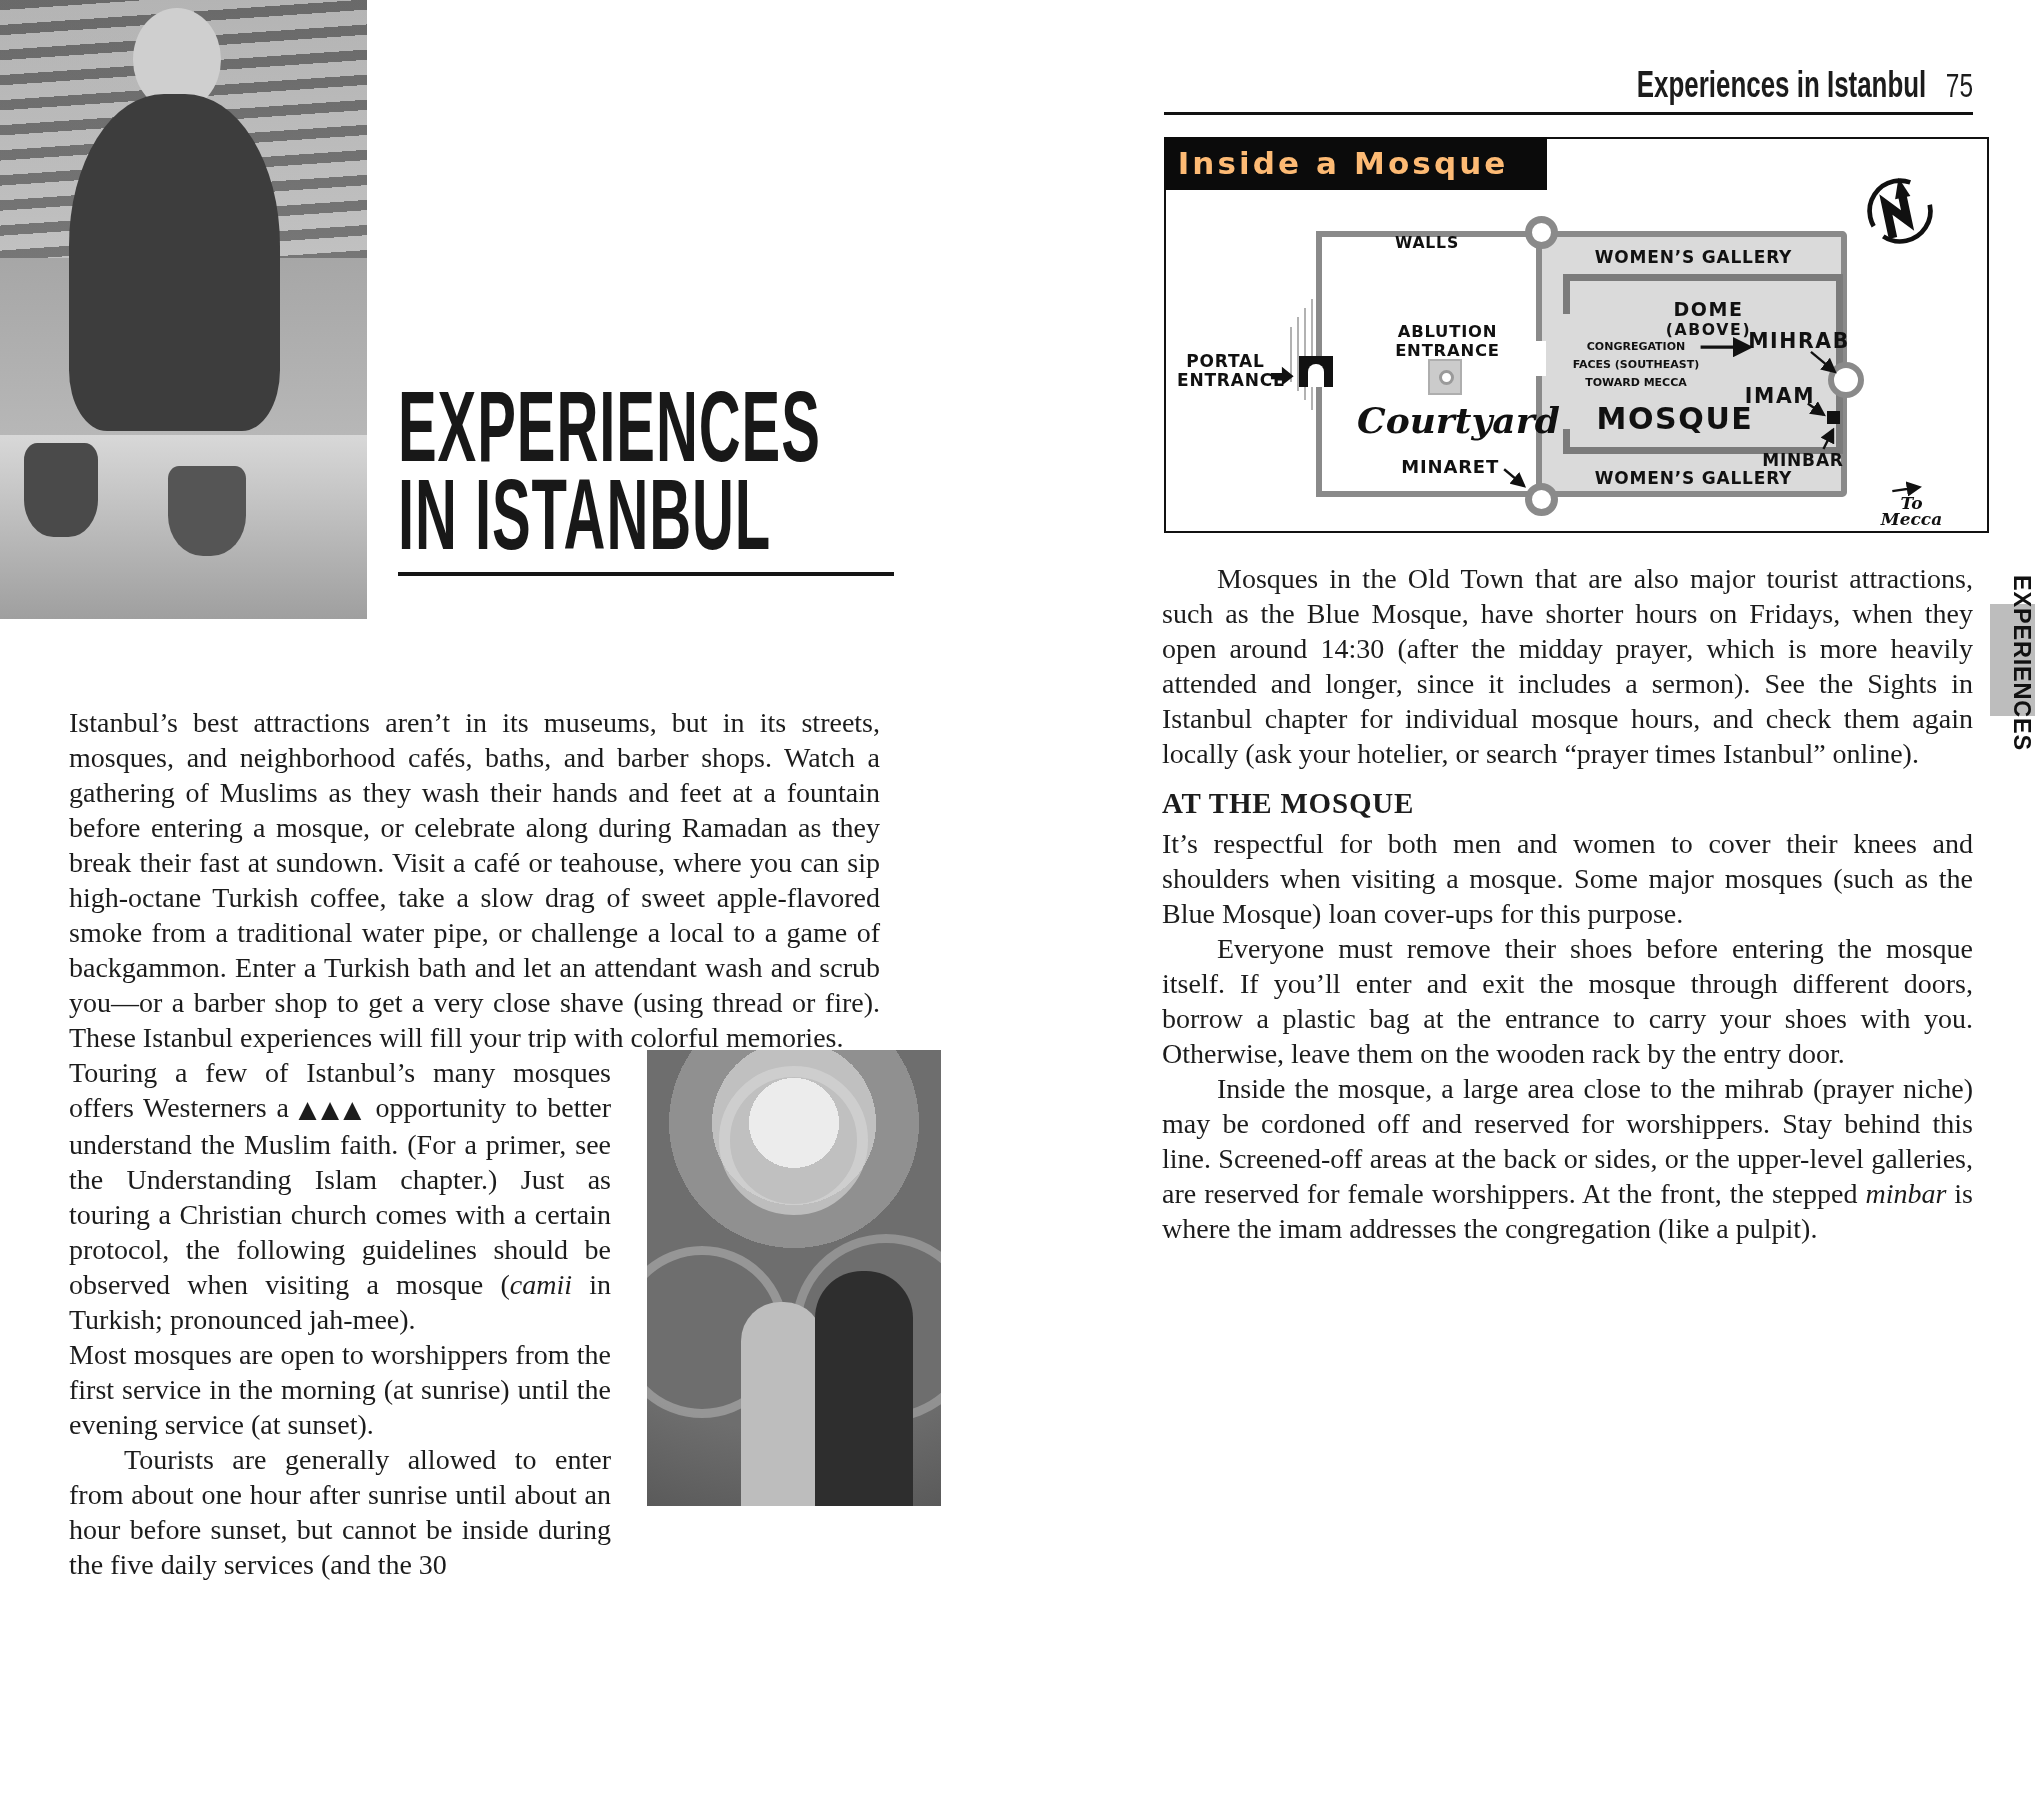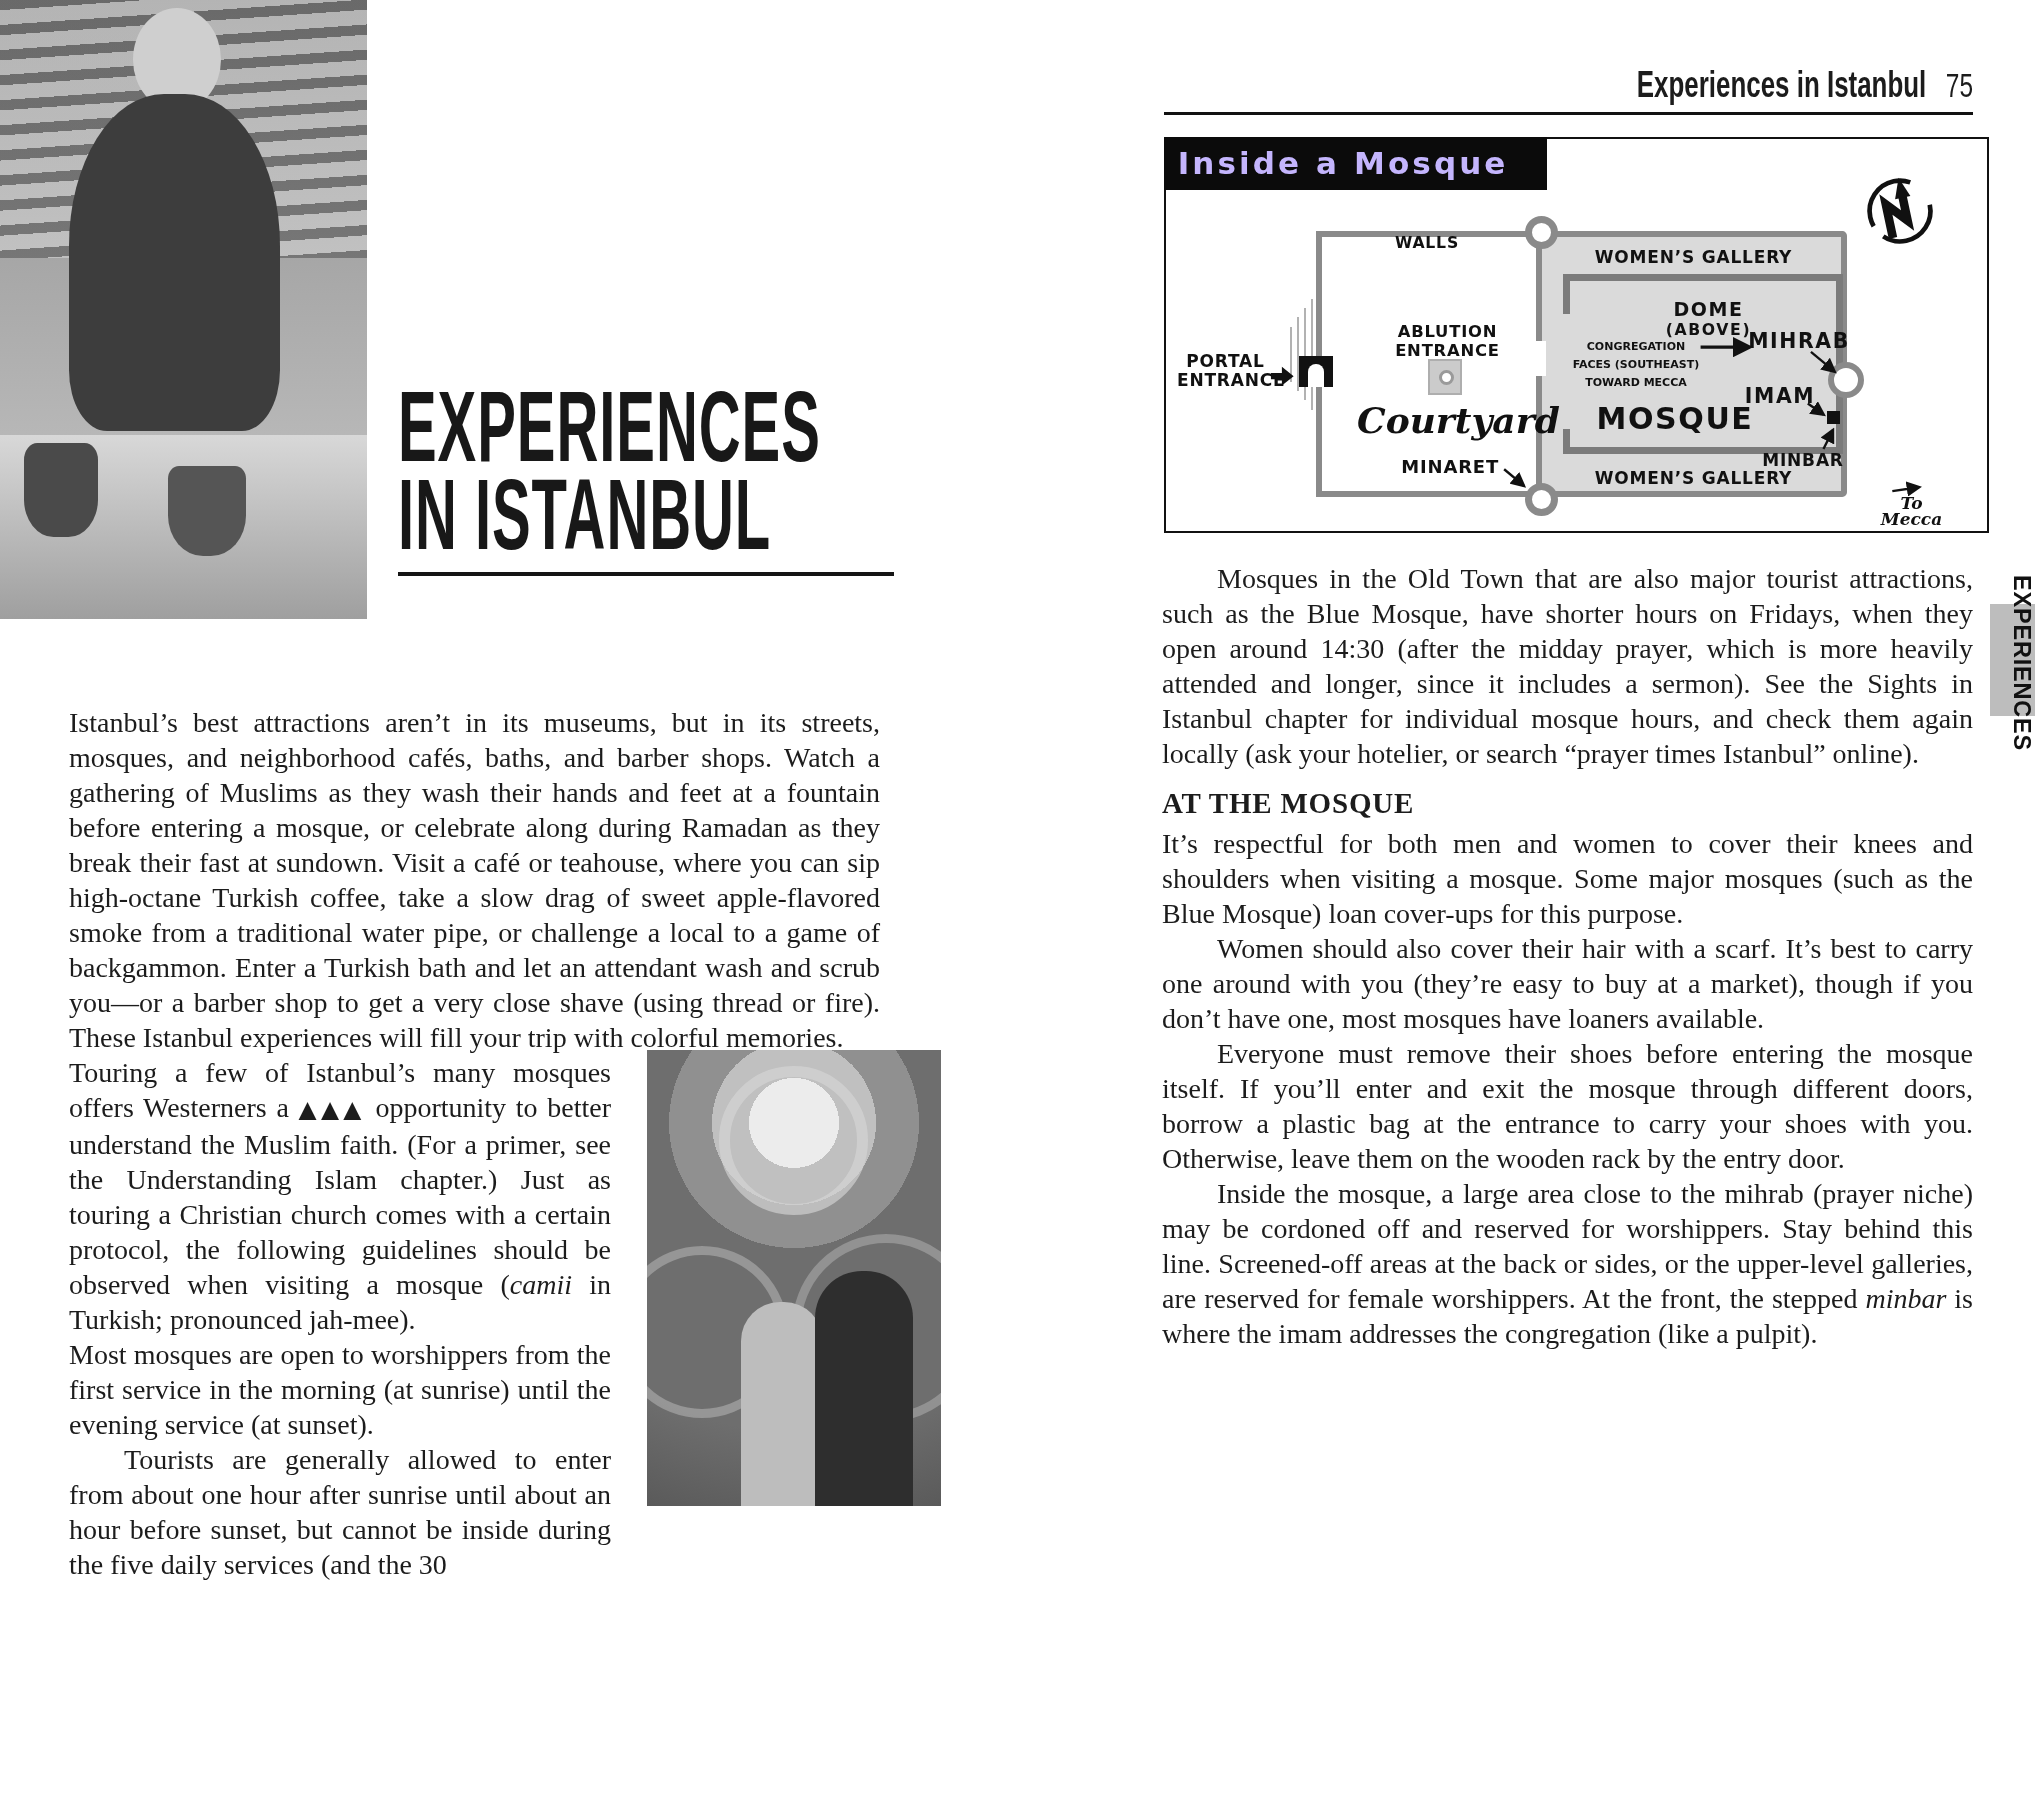--- a/index.html
+++ b/index.html
@@ -66,21 +66,21 @@
     font-family:"Liberation Sans", sans-serif; }
   .run-head .rh-title { font-weight:bold; font-size:36px; line-height:38px; }
   .run-head .rh-num { font-weight:normal; font-size:34px; margin-left:27px; }
   .head-rule { left:1164px; top:112px; width:809px; height:3.1px; background:#111; }
 
   
   .diagram { left:1164px; top:137px; width:825px; height:396px; background:#fff;
     border:2.3px solid #111; font-family:"DejaVu Sans", sans-serif; }
   .diagram .lbl { position:absolute; font-weight:bold; color:#111; text-align:center; line-height:1.15; }
   .d-titlebar { position:absolute; left:-2.3px; top:-2.3px; width:383px; height:53px; background:#0b0b0b; }
-  .d-titlebar span { color:#c4b5fd; font-size:31px; font-weight:bold; letter-spacing:3.1px;
+  .d-titlebar span { color:#fdba74; font-size:31px; font-weight:bold; letter-spacing:3.1px;
     line-height:53px; padding-left:14px; display:block; white-space:nowrap; }
   .d-hatch { position:absolute; width:2.3px; background:#b2b2b2; }
   .d-courtyard { position:absolute; left:150px; top:92px; width:227px; height:266px;
     border:6.3px solid #8a8a8a; background:#fff; }
   .d-portal { position:absolute; left:133px; top:217px; width:34px; height:31px; background:#111; }
   .d-portal-arch { position:absolute; left:9.4px; top:7.8px; width:15.7px; height:23.5px;
     background:#fff; border-radius:7.8px 7.8px 0 0; }
   .d-fountain { position:absolute; left:262px; top:220px; width:34px; height:36px;
     background:#cbcbcb; border:2.3px solid #aeaeae; }
   .d-fountain-ring { position:absolute; left:8.6px; top:9.4px; width:15px; height:15px;
@@ -248,20 +248,19 @@
     <line x1="928" y1="450" x2="962" y2="445" stroke="#111" stroke-width="3" marker-end="url(#ah)"></line>
     <polygon points="134,299 148,299 148,291 163,303 148,315 148,307 134,307" fill="#111"></polygon>
   </svg>
 </div>
 
 <div class="abs body-col right-col">
   <p class="ind">Mosques in the Old Town that are also major tourist attractions, such as the Blue Mosque, have shorter hours on Fridays, when they open around 14:30 (after the midday prayer, which is more heavily attended and longer, since it includes a sermon). See the Sights in Istanbul chapter for individual mosque hours, and check them again locally (ask your hotelier, or search “prayer times Istanbul” online).</p>
 
   <h3 class="subhead">AT THE MOSQUE</h3>
   <p>It’s respectful for both men and women to cover their knees and shoulders when visiting a mosque. Some major mosques (such as the Blue Mosque) loan cover-ups for this purpose.</p>
-  <p class="ind">Women should also cover their hair with a scarf. It’s best to carry one around with you (they’re easy to buy at a market), though if you don’t have one, most mosques have loaners available.</p>
   <p class="ind">Everyone must remove their shoes before entering the mosque itself. If you’ll enter and exit the mosque through different doors, borrow a plastic bag at the entrance to carry your shoes with you. Otherwise, leave them on the wooden rack by the entry door.</p>
   <p class="ind"><span>Inside the mosque, a large area close to the mihrab (prayer niche) may be cordoned off and reserved for worshippers. Stay behind this line. Screened-off areas at the back or sides, or the upper-level galleries, are reserved for female worshippers. At the front, the stepped </span><span class="em">minbar</span><span> is where the imam addresses the congregation (like a pulpit).</span></p>
 </div>
 
 <div class="abs tab-gray"></div>
 <div class="abs tab-text">EXPERIENCES</div>
 
 
 </body></html>

